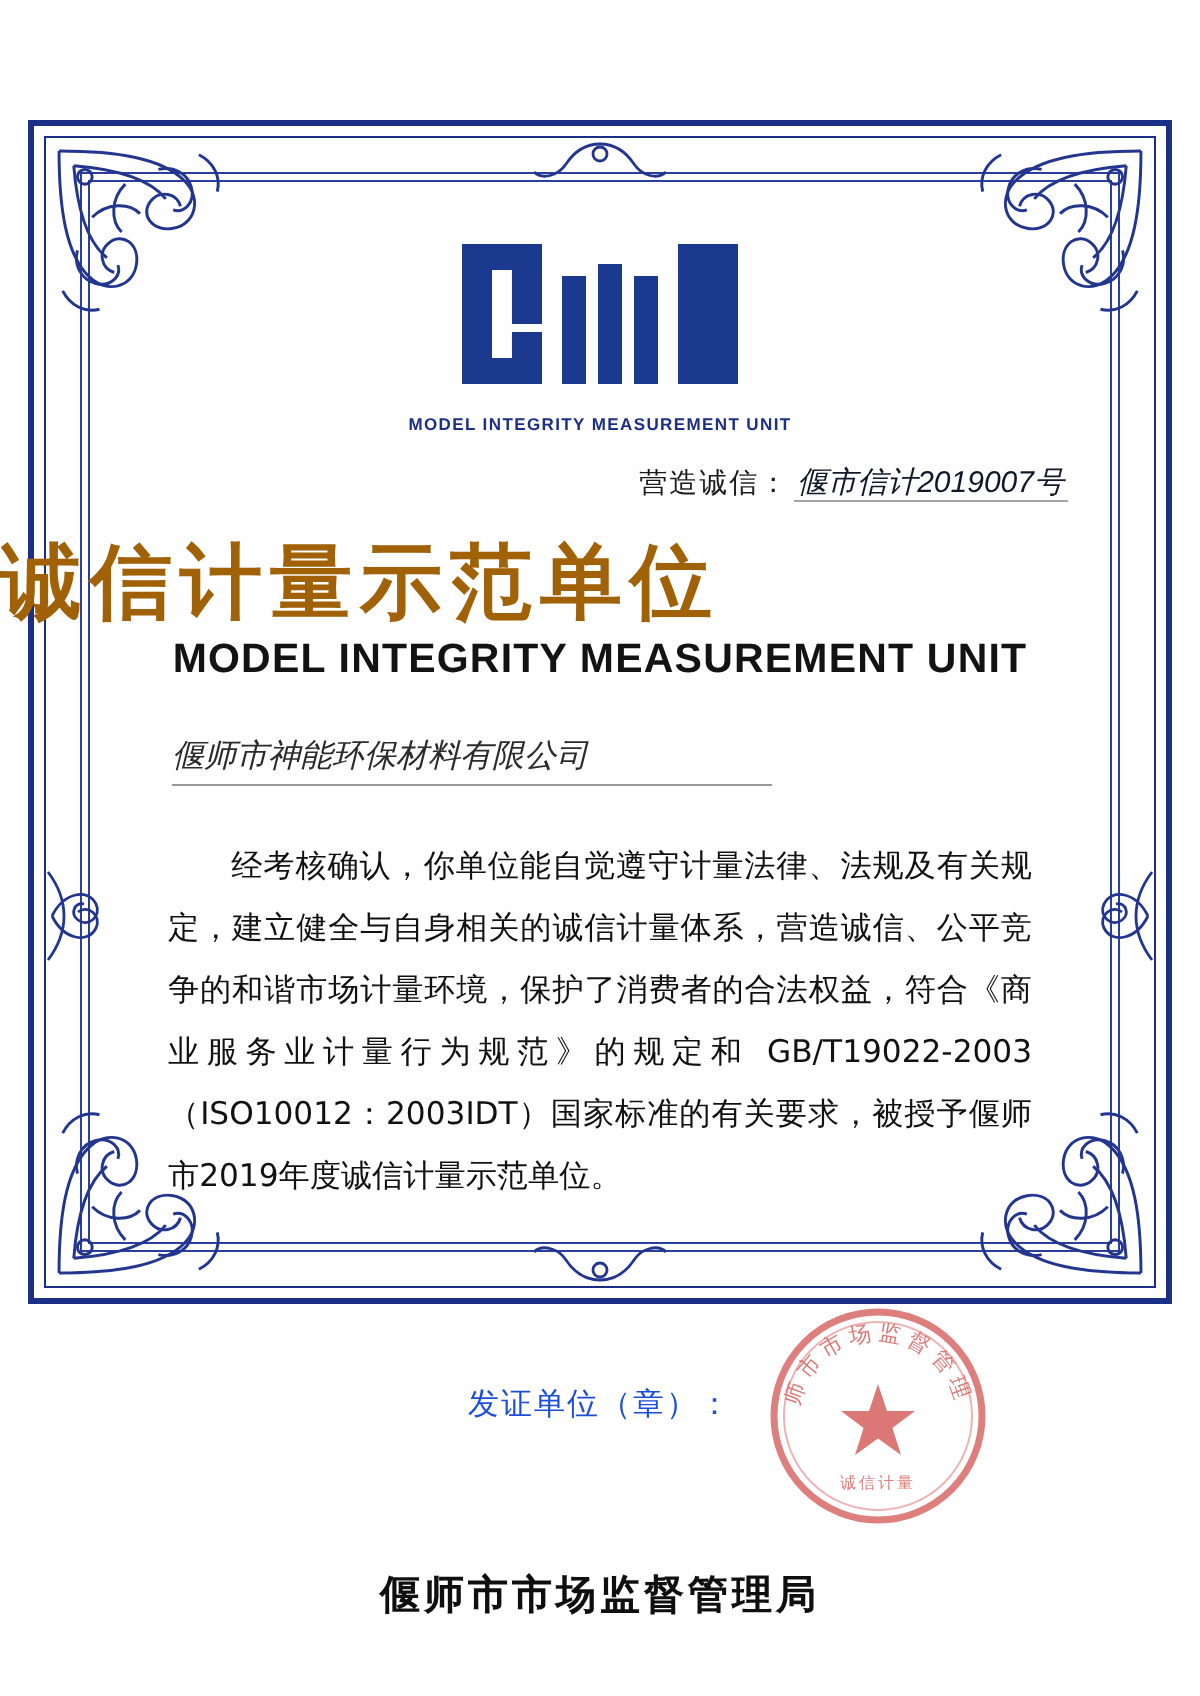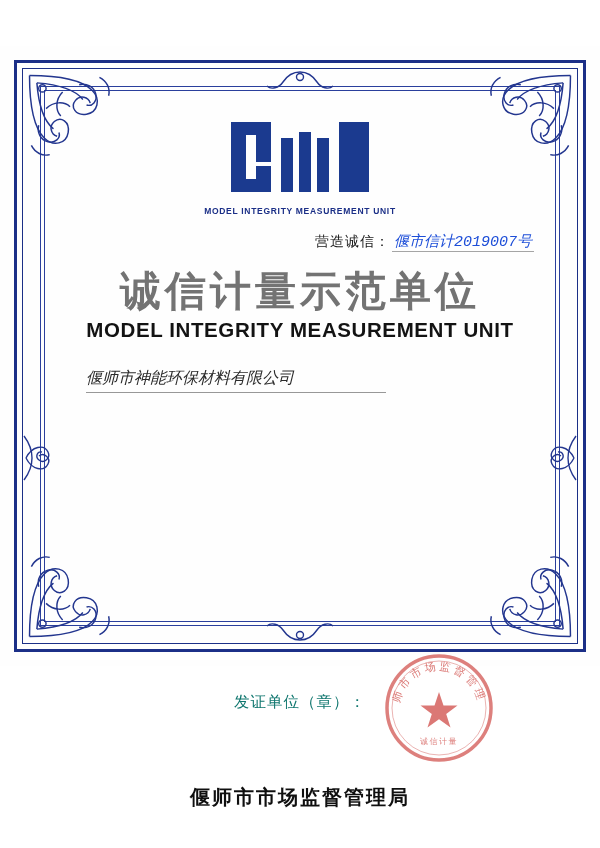--- a/index.html
+++ b/index.html
@@ -114,40 +114,40 @@
     top: 186px;
     font-size: 14px;
     color: #1a1a1a;
     white-space: nowrap;
   }
   .cert-no-label {
     font-family: "DejaVu Sans", sans-serif;
     letter-spacing: 1px;
   }
   .cert-no-value {
-    font-family: Liberation Mono, monospace;
+    font-family: Liberation Sans, sans-serif;
     font-style: italic;
-    color: #1d4ed8;
+    color: #0f172a;
     border-bottom: 1px solid rgba(0,0,0,0.35);
     padding: 0 2px;
     margin-left: 2px;
     font-size: 15px;
   }
 
   
   .title-cn {
     position: absolute;
     left: 0; right: 0;
     top: 218px;
-    text-align: center;
+    text-align: left;
     font-family: "DejaVu Sans", sans-serif;
     font-weight: bold;
     font-size: 41px;
     letter-spacing: 4px;
-    color: #737373;
+    color: #a16207;
   }
   .title-en {
     position: absolute;
     left: 0; right: 0;
     top: 272px;
     text-align: center;
     font-family: "Liberation Sans", sans-serif;
     font-weight: bold;
     font-size: 20.5px;
     letter-spacing: 0.6px;
@@ -185,21 +185,21 @@
   .indent { display: inline-block; width: 2em; }
 
   
   .issuer-line {
     position: absolute;
     left: 0; right: 0;
     top: 646px;
     text-align: center;
     font-family: "DejaVu Sans", sans-serif;
     font-size: 15.5px;
-    color: #0f766e;
+    color: #1d4ed8;
     letter-spacing: 1px;
   }
 
   
   .seal {
     position: absolute;
     left: 383px;
     top: 606px;
     width: 112px;
     height: 112px;
@@ -342,20 +342,23 @@
 
   <div class="cert-no-row">
     <span class="cert-no-label">营造诚信：</span><span class="cert-no-value">偃市信计2019007号</span>
   </div>
 
   <div class="title-cn">诚信计量示范单位</div>
   <div class="title-en">MODEL INTEGRITY MEASUREMENT UNIT</div>
 
   <div class="recipient">偃师市神能环保材料有限公司</div>
 
+  <div class="body-text">
+    <p><span class="indent"></span><span>经考核确认，你单位能自觉遵守计量法律、法规及有关规定，建立健全与自身相关的诚信计量体系，营造诚信、公平竞争的和谐市场计量环境，保护了消费者的合法权益，符合《商业服务业计量行为规范》的规定和 GB/T19022-2003（ISO10012：2003IDT）国家标准的有关要求，被授予偃师市2019年度诚信计量示范单位。</span></p>
+  </div>
 
   <div class="issuer-line">发证单位（章）：</div>
 
   <div class="seal">
     <svg viewBox="0 0 112 112">
       <circle cx="56" cy="56" r="52" fill="none" stroke="#c8302b" stroke-width="3.5" opacity="0.85"></circle>
       <circle cx="56" cy="56" r="47" fill="none" stroke="#c8302b" stroke-width="1" opacity="0.5"></circle>
       <path id="sealArc" d="M 16 58 A 40 40 0 0 1 96 58" fill="none"></path>
       <text fill="#c8302b" font-size="11" font-family="DejaVu Sans, sans-serif" letter-spacing="3" opacity="0.9">
         <textPath href="#sealArc" startOffset="50%" text-anchor="middle">偃师市市场监督管理局</textPath>

